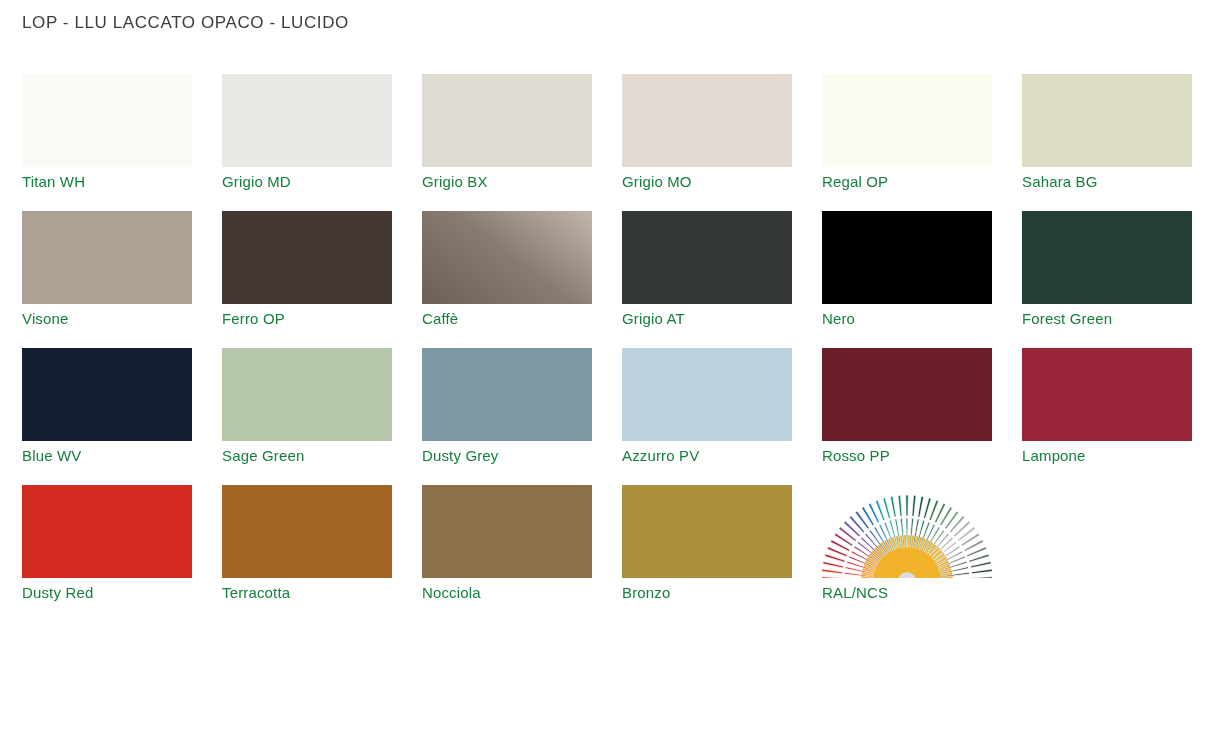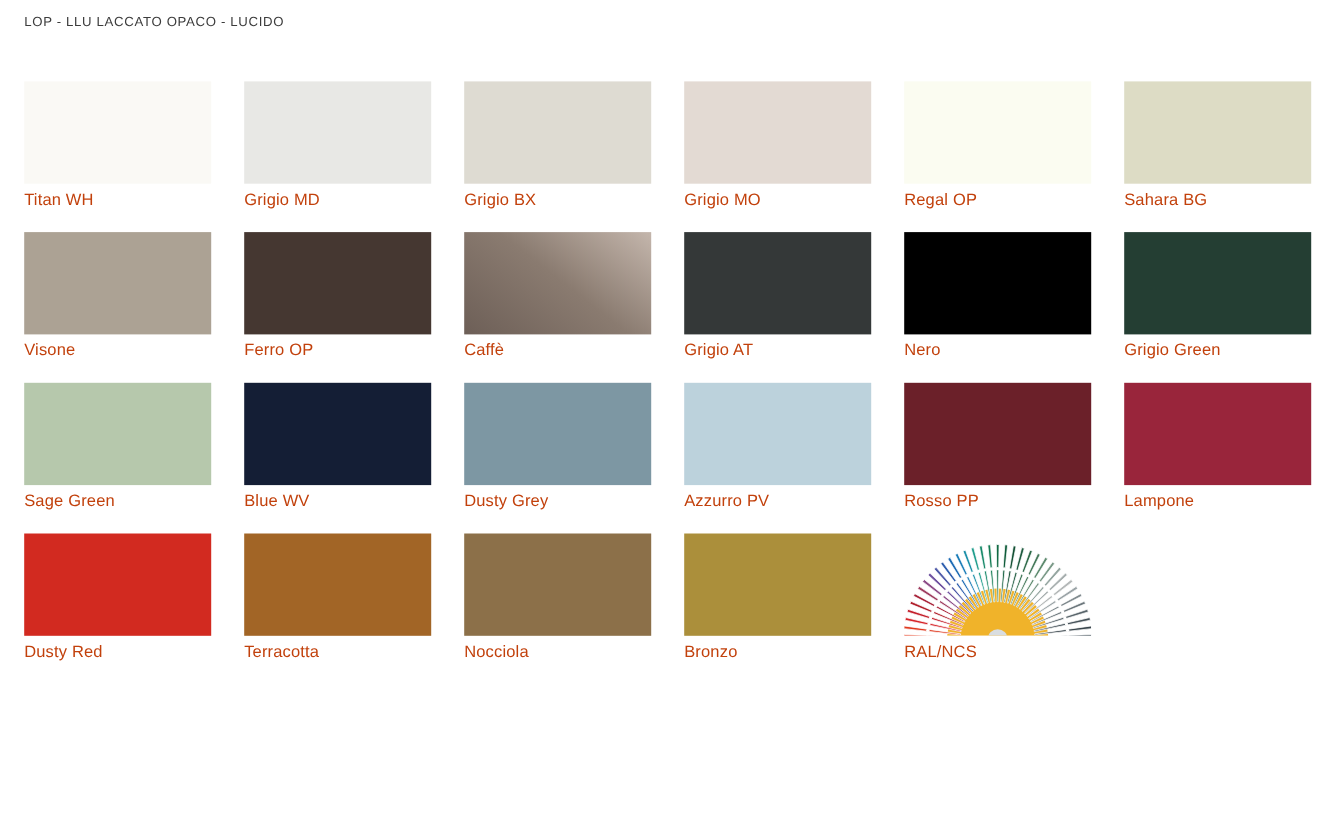--- a/index.html
+++ b/index.html
@@ -12,21 +12,21 @@
     height: 747px;
     overflow: hidden;
     font-family: "Liberation Sans", sans-serif;
     -webkit-font-smoothing: antialiased;
   }
 
   #page-title {
     position: absolute;
     left: 22px;
     top: 13px;
-    font-size: 12px;
+    font-size: 17px;
     letter-spacing: 0.6px;
     color: #3c3c3c;
     font-weight: 400;
     white-space: nowrap;
   }
 
   #swatch-grid {
     position: absolute;
     left: 22px;
     top: 74px;
@@ -46,21 +46,21 @@
     width: 170px;
     height: 93px;
     display: block;
   }
 
   .swatch-label {
     position: absolute;
     left: 0;
     top: 99px;
     font-size: 15px;
-    color: #c2410c;
+    color: #15803d;
     letter-spacing: 0.15px;
     white-space: nowrap;
   }
 
   
   .fan-chip {
     width: 170px;
     height: 93px;
     position: relative;
     overflow: hidden;
@@ -117,29 +117,29 @@
     <div class="swatch-cell">
       <div class="swatch-chip" style="background: rgb(52, 56, 56);"></div>
       <div class="swatch-label">Grigio AT</div>
     </div>
     <div class="swatch-cell">
       <div class="swatch-chip" style="background: rgb(0, 0, 0);"></div>
       <div class="swatch-label">Nero</div>
     </div>
     <div class="swatch-cell">
       <div class="swatch-chip" style="background: rgb(36, 62, 51);"></div>
-      <div class="swatch-label">Grigio Green</div>
+      <div class="swatch-label">Forest Green</div>
+    </div>
+    <div class="swatch-cell">
+      <div class="swatch-chip" style="background: rgb(20, 30, 53);"></div>
+      <div class="swatch-label">Blue WV</div>
     </div>
     <div class="swatch-cell">
       <div class="swatch-chip" style="background: rgb(182, 200, 172);"></div>
       <div class="swatch-label">Sage Green</div>
-    </div>
-    <div class="swatch-cell">
-      <div class="swatch-chip" style="background: rgb(20, 30, 53);"></div>
-      <div class="swatch-label">Blue WV</div>
     </div>
     <div class="swatch-cell">
       <div class="swatch-chip" style="background: rgb(125, 151, 163);"></div>
       <div class="swatch-label">Dusty Grey</div>
     </div>
     <div class="swatch-cell">
       <div class="swatch-chip" style="background: rgb(188, 210, 220);"></div>
       <div class="swatch-label">Azzurro PV</div>
     </div>
     <div class="swatch-cell">

